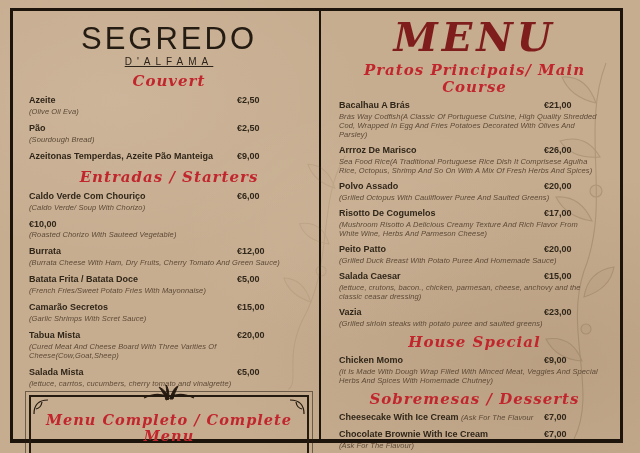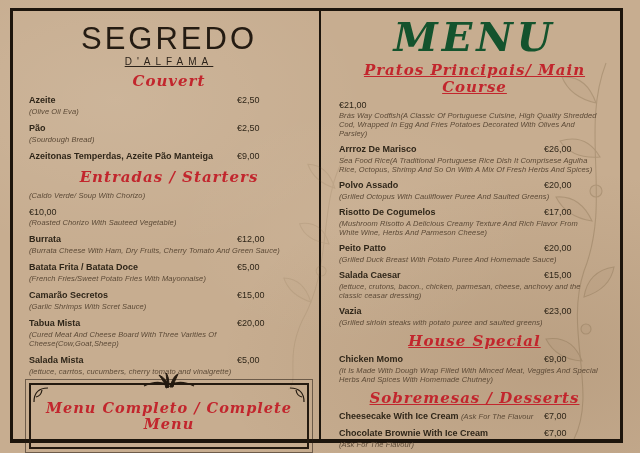--- a/index.html
+++ b/index.html
@@ -33,39 +33,39 @@
     font-size:10px;letter-spacing:5px;color:#2c231a;margin-top:1px;text-decoration:underline;
   }
 
   
   .script{
     font-family:"DejaVu Serif",serif;font-style:italic;font-weight:bold;
     color:#c2262d;text-align:center;letter-spacing:1px;
   }
   .menu-title{
     font-family:"DejaVu Serif",serif;font-style:italic;font-weight:bold;
-    color:#14532d;font-size:40px;line-height:44px;text-align:center;
+    color:#7f1d1d;font-size:40px;line-height:44px;text-align:center;
     letter-spacing:4px;margin-top:2px;
   }
   .sec-title{font-size:15px;line-height:17px;margin:4px 0 5px;}
-  .col.right .sec-title{margin:3px 0 4px;text-decoration:underline;}
+  .col.right .sec-title{margin:3px 0 4px;}
 
   
   .menu-section{display:block;}
   .item{margin-bottom:6px;}
   .col.left .item{margin-bottom:7px;}
   .item-row{display:grid;grid-template-columns:1fr 66px;align-items:baseline;column-gap:0;}
   .col.left .item-row{grid-template-columns:1fr 72px;}
   .item-name{
     font-weight:bold;font-size:9px;line-height:11px;color:#2f2619;
   }
   .item-name .inline-desc{
     font-weight:normal;font-style:italic;font-size:7.5px;color:#5b4936;letter-spacing:.1px;
   }
-  .item-price{font-weight:normal;font-size:9px;color:#2f2619;text-align:left;}
+  .item-price{font-weight:bold;font-size:9px;color:#2f2619;text-align:left;}
   .item-desc{
     font-style:italic;font-size:7.5px;line-height:9px;color:#5b4936;
     max-width:96%;letter-spacing:.1px;margin-top:1px;
   }
 
   
   .complete-box{
     margin-top:auto;margin-bottom:2px;position:relative;
     border:2px solid #241a10;outline:1px solid rgba(36,26,16,.55);outline-offset:3px;
     padding:13px 8px 10px;text-align:center;
@@ -138,20 +138,24 @@
           <div class="item">
             <div class="item-row">
               <span class="item-name"><span>Azeitonas Temperdas, Azeite Pão Manteiga</span></span>
               <span class="item-price">€9,00</span>
             </div>
           </div>
         </section>
         <section class="menu-section">
           <h3 class="sec-title script">Entradas / Starters</h3>
           <div class="item">
+            <div class="item-row">
+              <span class="item-name"><span>Caldo Verde Com Chouriço</span></span>
+              <span class="item-price">€6,00</span>
+            </div>
             <div class="item-desc">(Caldo Verde/ Soup With Chorizo)</div>
           </div>
           <div class="item">
             <div class="item-row">
               <span class="item-price">€10,00</span>
             </div>
             <div class="item-desc">(Roasted Chorizo With Sauteed Vegetable)</div>
           </div>
           <div class="item">
             <div class="item-row">
@@ -220,20 +224,21 @@
   </div>
 
   <div class="col right">
     <div class="menu-title">MENU</div>
 
     <div>
         <section class="menu-section">
           <h3 class="sec-title script">Pratos Principais/ Main Course</h3>
           <div class="item">
             <div class="item-row">
+              <span class="item-name"><span>Bacalhau A Brás</span></span>
               <span class="item-price">€21,00</span>
             </div>
             <div class="item-desc">Brás Way Codfish(A Classic Of Portuguese Cuisine, High Quality Shredded Cod, Wrapped In Egg And Fries Potatoes Decorated With Olives And Parsley)</div>
           </div>
           <div class="item">
             <div class="item-row">
               <span class="item-name"><span>Arrroz De Marisco</span></span>
               <span class="item-price">€26,00</span>
             </div>
             <div class="item-desc">Sea Food Rice(A Traditional Portuguese Rice Dish It Comprisese Agulha Rice, Octopus, Shrimp And So On With A Mix Of Fresh Herbs And Spices)</div>

